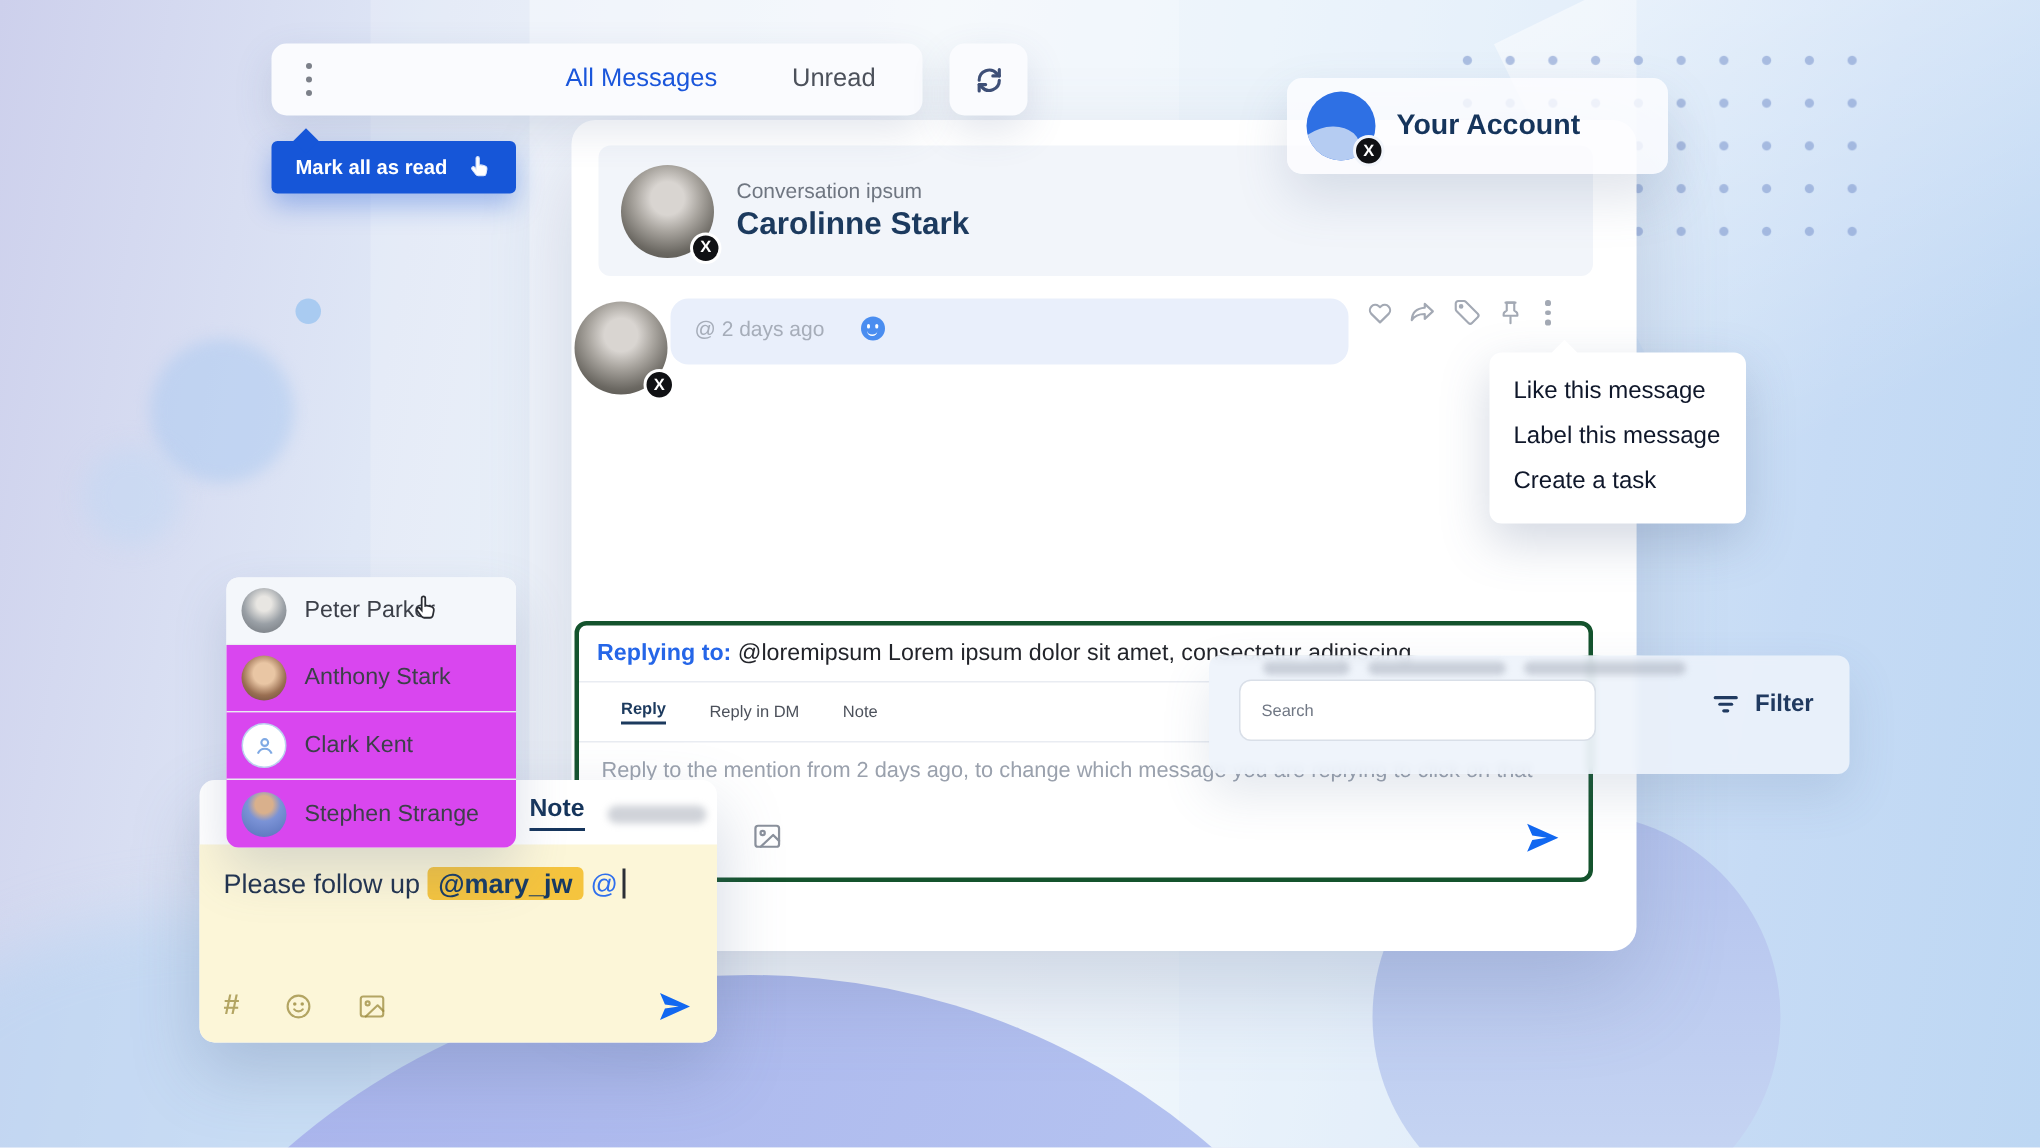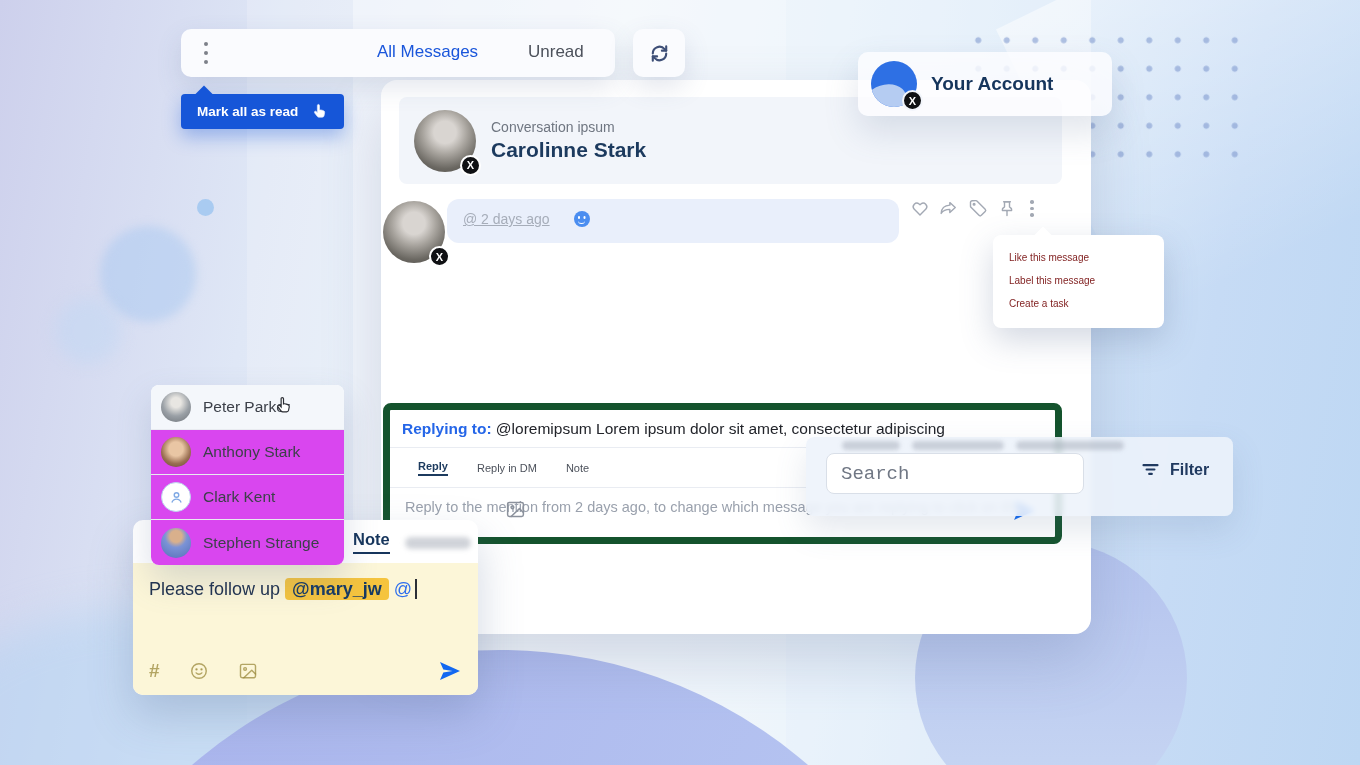--- a/index.html
+++ b/index.html
@@ -66,63 +66,63 @@
     background:radial-gradient(circle at 50% 36%, #d9d5d1 0 22%, #a8a49e 44%, #6b6862 72%, #4a4843 100%); }
   .convo-text { margin-left:15px; }
   .convo-eyebrow { font-size:14px; color:#6f7681; }
   .convo-name { font-size:21px; font-weight:bold; color:#1c3a5e; margin-top:3px; }
 
   .msg-avatar { position:absolute; left:2px; top:121px; width:62px; height:62px; border-radius:50%;
     background:radial-gradient(circle at 50% 36%, #d9d5d1 0 22%, #a8a49e 44%, #6b6862 72%, #4a4843 100%); }
   .msg-avatar .badge-x, .avatar-photo .badge-x { border-color:#fff; }
   .bubble { position:absolute; left:66px; top:119px; width:452px; background:#e9effb; border-radius:12px;
     padding:12px 16px 16px; }
-  .bubble-meta { display:flex; align-items:flex-end; gap:24px; font-size:14px; color:#a6adb9;text-decoration:underline; }
+  .bubble-meta { display:flex; align-items:flex-end; gap:24px; font-size:14px; color:#a6adb9; }
   .bubble-text { margin-top:8px; font-size:16px; line-height:1.32; color:#2b2b31; }
   .mention { color:#2f6fed; }
   .mini-smiley { width:16px; height:16px; border-radius:50%; background:#4a8df0; position:relative; display:inline-block; }
   .mini-smiley::before { content:""; position:absolute; left:4px; top:5px; width:2.5px; height:2.5px; border-radius:50%;
     background:#fff; box-shadow:5.5px 0 0 #fff; }
   .mini-smiley::after { content:""; position:absolute; left:4.5px; top:8px; width:7px; height:4px;
     border-bottom:1.6px solid #fff; border-radius:0 0 7px 7px; }
 
   .actions { position:absolute; left:529px; top:118px; display:flex; align-items:center; gap:9px; color:#a3a9b4; }
   .actions svg { cursor:pointer; }
   .kebab-sm { display:flex; flex-direction:column; gap:3px; padding:2px 4px; cursor:pointer; }
   .kebab-sm i { width:3.5px; height:3.5px; border-radius:50%; background:#a3a9b4; }
 
   .dropdown { left:993px; top:235px; width:171px; background:#fff; border-radius:8px;
     box-shadow:0 12px 32px rgba(80,100,140,.25); padding:11px 0 13px; z-index:6; }
   .dropdown::before { content:""; position:absolute; left:44px; top:-6px; width:12px; height:12px; background:#fff;
     transform:rotate(45deg); }
-  .dropdown div { font-size:10px; color:#7f1d1d; padding:6px 16px; cursor:pointer; }
-
-  
-  .reply-box { position:absolute; left:2px; top:323px; width:679px; height:141px; border:7px solid #14532d;
+  .dropdown div { font-size:16px; color:#0f172a; padding:6px 16px; cursor:pointer; }
+
+  
+  .reply-box { position:absolute; left:2px; top:334px; width:679px; height:174px; border:3px solid #14532d;
     border-radius:8px; background:#fff; }
   .reply-row1 { padding:10px 12px 9px; border-bottom:1px solid #e9ecf2; font-size:15.5px; white-space:nowrap;
     overflow:hidden; color:#22242a; }
   .reply-label { color:#2566e8; font-weight:bold; }
   .reply-tabs { display:flex; align-items:center; gap:29px; height:40px; padding-left:28px;
     border-bottom:1px solid #e9ecf2; font-size:11px; color:#4c515b; }
   .reply-tab-active { font-weight:bold; color:#1c3a5e; border-bottom:2px solid #1c3a5e; padding-bottom:2px; }
   .reply-tabs span { cursor:pointer; }
   .reply-input { display:block; width:648px; margin:11px 15px 0; height:46px; border:none; outline:none;
     resize:none; font-family:"Liberation Sans", sans-serif; font-size:14.5px; color:#3a3f49; background:transparent; }
   .reply-input::placeholder { color:#9aa1ad; }
   .img-icon-reply { position:absolute; left:115px; bottom:17px; color:#8b919c; cursor:pointer; }
   .send-reply { position:absolute; right:18px; bottom:14px; color:#1268f1; cursor:pointer; }
 
   
   .search-panel { left:806px; top:437px; width:427px; height:79px; background:rgba(237,243,251,.88);
     backdrop-filter:blur(3px); border-radius:8px; box-shadow:0 14px 32px rgba(90,110,150,.16); z-index:7; }
   .blur-pill { position:absolute; height:9px; border-radius:5px; background:rgba(140,148,162,.38); filter:blur(2px); }
-  .search-input { position:absolute; left:20px; top:16px; width:258px; height:41px; border:1px solid #d9dfe8;
-    border-radius:8px; background:#fff; padding:0 14px; font-size:19px; color:#3a3f49; outline:none;
-    font-family:Liberation Mono, monospace; }
+  .search-input { position:absolute; left:20px; top:16px; width:238px; height:41px; border:1px solid #d9dfe8;
+    border-radius:8px; background:#fff; padding:0 14px; font-size:11px; color:#3a3f49; outline:none;
+    font-family:Liberation Sans, sans-serif; }
   .search-input::placeholder { color:#707784; }
   .filter-wrap { position:absolute; left:334px; top:22px; display:flex; align-items:center; gap:9px;
     color:#203a60; cursor:pointer; }
   .filter-label { font-size:16px; font-weight:bold; }
 
   
   .people-panel { left:151px; top:385px; width:193px; height:180px; background:#fff; border-radius:8px;
     box-shadow:0 16px 34px rgba(90,110,150,.22); z-index:9; }
   .person-row { display:flex; align-items:center; gap:12px; height:45px; padding-left:10px;
     border-bottom:1px solid #e8ebf0; cursor:pointer; background:#d946ef; }

